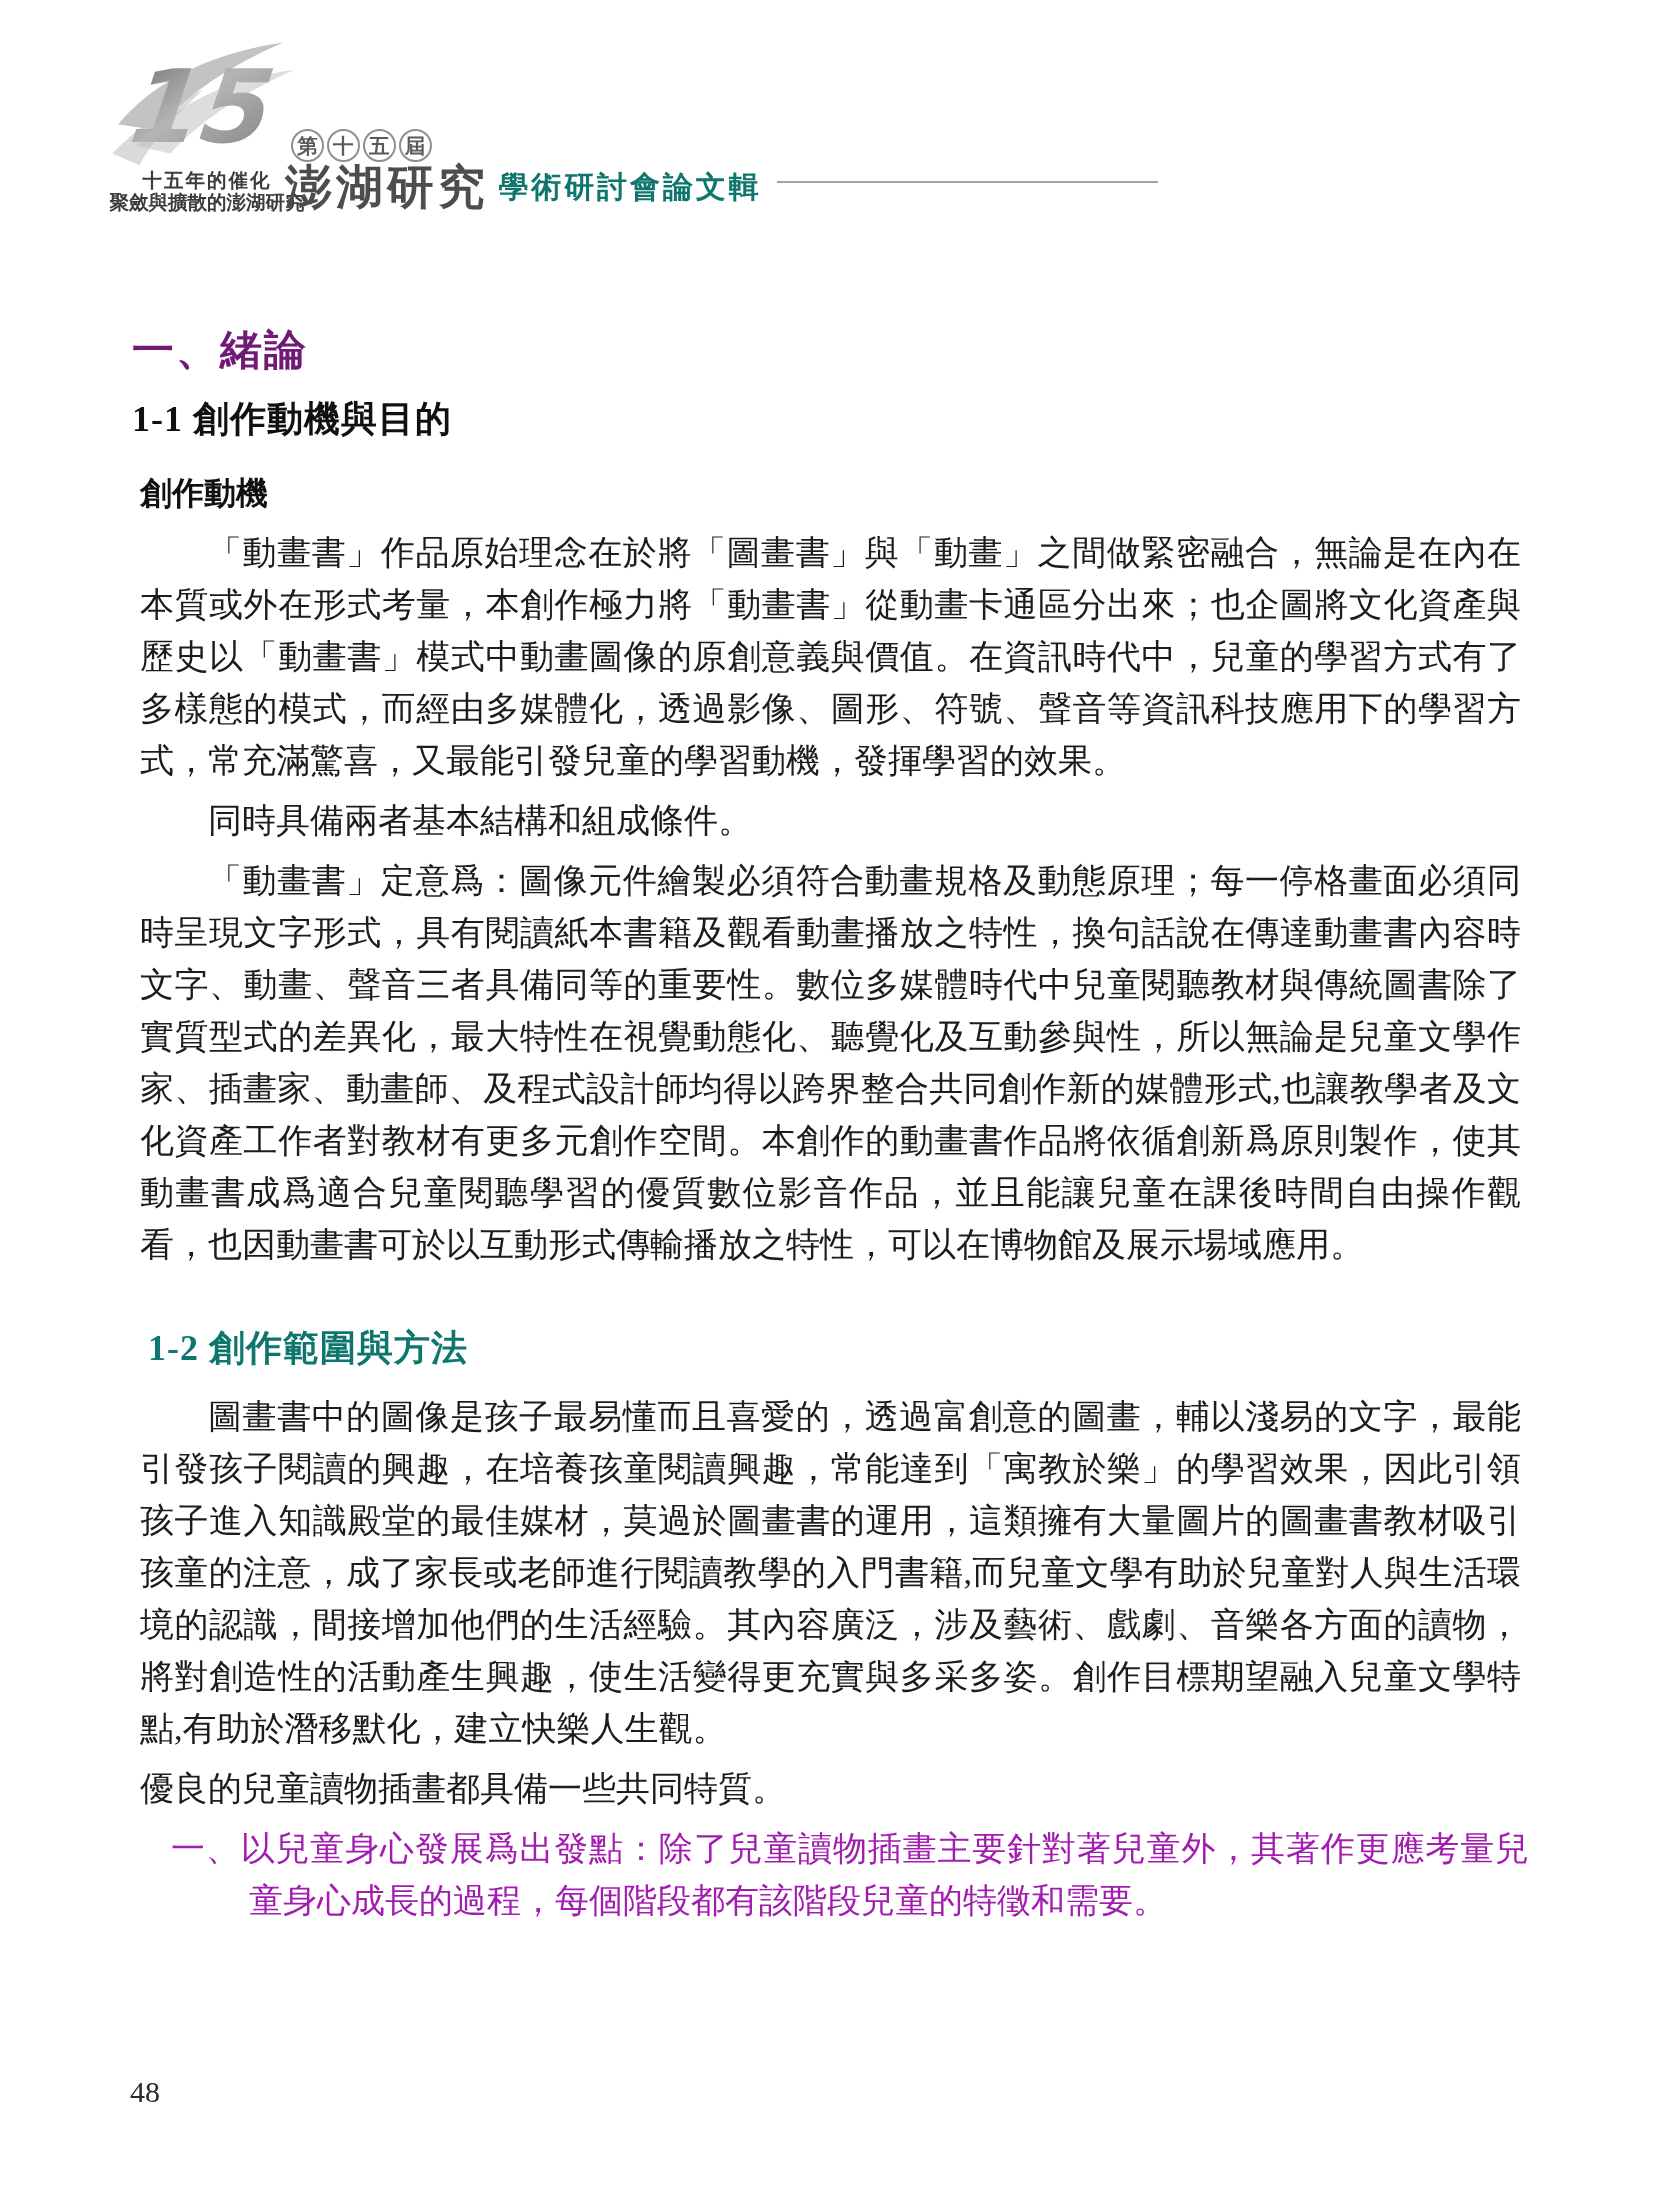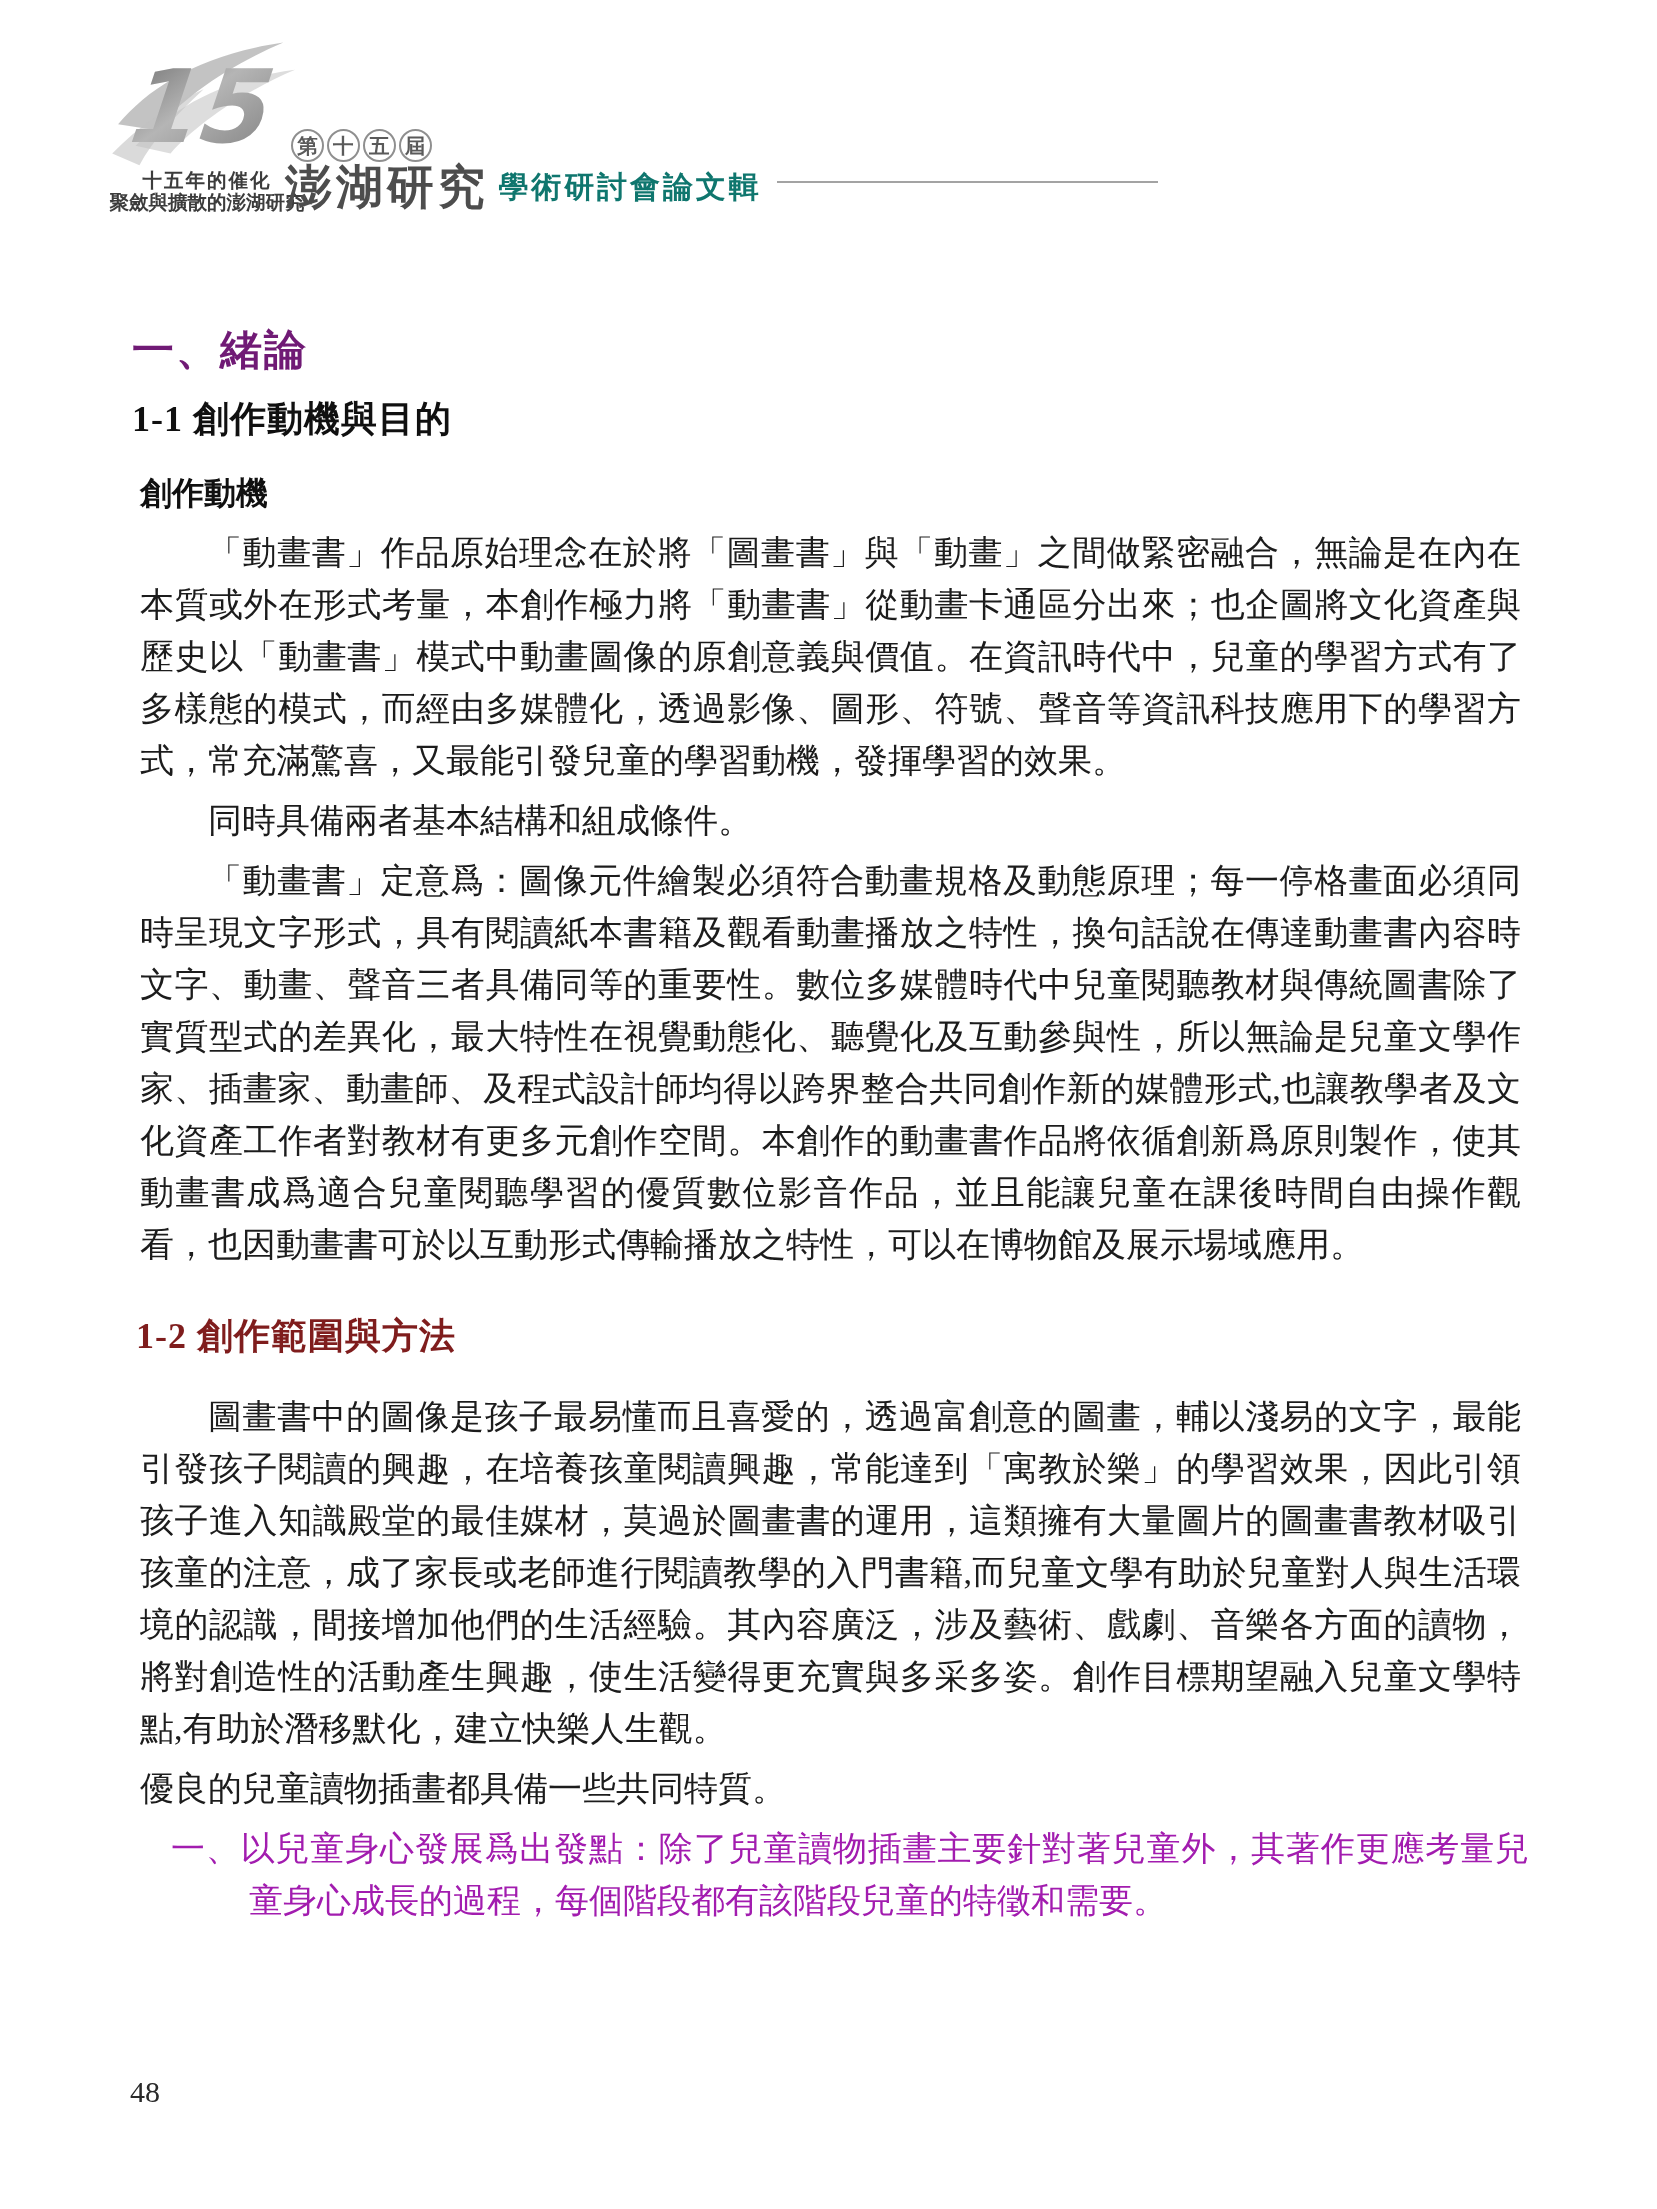--- a/index.html
+++ b/index.html
@@ -29,21 +29,21 @@
   .title-row{display:flex;align-items:center;margin-top:2px;}
   .series-title{font-size:47px;font-weight:bold;color:#4d4d4d;letter-spacing:3.9px;line-height:1.0;}
   .series-subtitle{font-size:30px;font-weight:bold;color:#0f766e;letter-spacing:2.9px;line-height:1.15;margin-left:9.8px;}
   .header-rule{flex:1;height:2px;background:#a3a3a3;margin-left:15.6px;margin-bottom:10.7px;}
   
   .content{position:absolute;left:132px;top:0;width:1397px;}
   .h-section{position:absolute;left:0;top:322px;margin:0;font-size:42px;font-weight:bold;color:#701a75;letter-spacing:2px;}
   .h-sub1{position:absolute;left:0;top:395px;margin:0;font-size:36px;font-weight:bold;color:#101010;letter-spacing:1px;}
   .h-motive{position:absolute;left:0;top:464px;margin:8px;font-size:32px;font-weight:bold;color:#101010;}
   .blockA{position:absolute;left:0;top:519px;width:1397px;}
-  .h-sub2{position:absolute;left:0;top:1308px;margin:4px;font-size:36px;font-weight:bold;color:#7f1d1d;letter-spacing:1px;}
+  .h-sub2{position:absolute;left:0;top:1308px;margin:16px;font-size:36px;font-weight:bold;color:#0f766e;letter-spacing:1px;}
   .blockB{position:absolute;left:0;top:1383px;width:1397px;}
   .para{
     margin:8px;font-size:34px;line-height:52px;color:#1c1c1c;
     text-align:justify;text-justify:inter-ideograph;
     text-indent:68px;
   }
   .para.no-indent{text-indent:0;}
   .list-item{
     margin:0;font-size:34px;line-height:52px;color:#a21caf;
     text-align:justify;text-justify:inter-ideograph;

